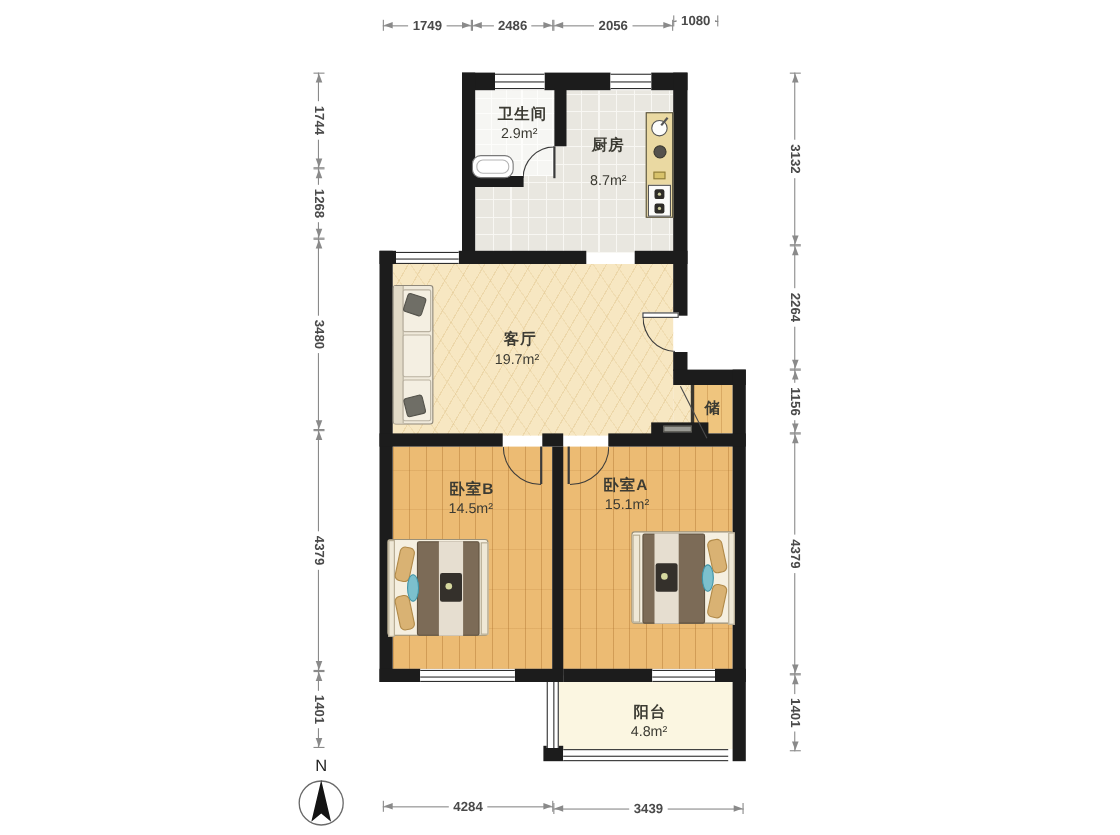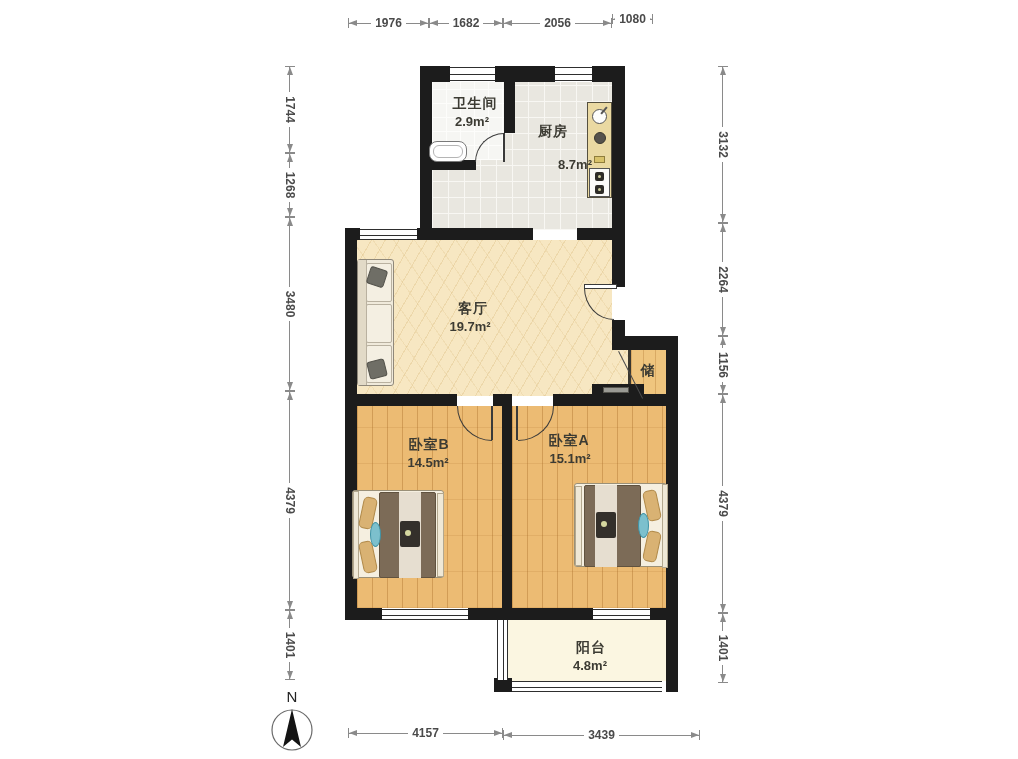--- a/index.html
+++ b/index.html
@@ -32,21 +32,21 @@
   
   .arc{position:absolute;border:0 solid #3a3a3a;box-sizing:border-box;}
   .arc.tl{border-top-left-radius:100% 100%;border-top-width:1.5px;border-left-width:1.5px;}
   .arc.bl{border-bottom-left-radius:100% 100%;border-bottom-width:1.5px;border-left-width:1.5px;}
   .arc.br{border-bottom-right-radius:100% 100%;border-bottom-width:1.5px;border-right-width:1.5px;}
   .leaf{position:absolute;background:#3a3a3a;}
   .leafbox{position:absolute;background:#fff;border:1px solid #3a3a3a;box-sizing:border-box;}
   .diag{position:absolute;height:1px;background:#4a4a4a;transform-origin:0 0;}
   
   .rname{position:absolute;transform:translate(-50%,-50%);font-size:14px;font-weight:700;color:var(--text,#3c3b33);white-space:nowrap;letter-spacing:1px;}
-  .rarea{position:absolute;transform:translate(-50%,-50%);font-size:13px;font-weight:700;color:var(--text,#3c3b33);white-space:nowrap;}
+  .rarea{position:absolute;transform:translate(-50%,-50%);font-size:13px;font-weight:400;color:var(--text,#3c3b33);white-space:nowrap;}
   
   .dim{position:absolute;height:14px;display:flex;align-items:center;justify-content:center;}
   .dim .ln{position:absolute;left:0;right:0;top:6.5px;height:1px;background:var(--dim-line,#8a8a8a);}
   .dim .tk{position:absolute;top:2px;width:1px;height:10px;background:var(--dim-line,#8a8a8a);}
   .dim .tk.l{left:0}.dim .tk.r{right:0}
   .dim .ah{position:absolute;top:4px;width:0;height:0;border-top:3px solid transparent;border-bottom:3px solid transparent;}
   .dim .ah.l{left:1px;border-right:8px solid var(--dim-line,#8a8a8a);}
   .dim .ah.r{right:1px;border-left:8px solid var(--dim-line,#8a8a8a);}
   .dim .dlab{position:relative;z-index:1;background:#fff;padding:0 4px;font-size:12px;color:#4a4a4a;line-height:13px;}
   .dim.v{transform-origin:0 0;transform:rotate(90deg);}
@@ -178,21 +178,21 @@
     <div class="pil" style="left:70px;top:6px;width:14px;height:31px;transform:rotate(-12deg)"></div>
     <div class="pil" style="left:70px;top:47px;width:14px;height:31px;transform:rotate(12deg)"></div>
     <div class="teal" style="left:63px;top:29px;width:11px;height:25px"></div>
     <div class="board" style="left:87px;top:0;width:6px;height:84px"></div>
   </div>
 
   <div class="rname" style="left:475px;top:104px">卫生间</div>
   <div class="rarea" style="left:472px;top:121px">2.9m²</div>
 
   <div class="rname" style="left:553px;top:132px">厨房</div>
-  <div class="rarea" style="left:575px;top:164px">8.7m²</div>
+  <div class="rarea" style="left:553px;top:164px">8.7m²</div>
 
   <div class="rname" style="left:473px;top:309px">客厅</div>
   <div class="rarea" style="left:470px;top:326px">19.7m²</div>
 
   <div class="rname" style="left:648px;top:371px">储</div>
 
   <div class="rname" style="left:429px;top:445px">卧室B</div>
   <div class="rarea" style="left:428px;top:462px">14.5m²</div>
 
   <div class="rname" style="left:569px;top:441px">卧室A</div>
@@ -200,29 +200,29 @@
 
   <div class="rname" style="left:591px;top:648px">阳台</div>
   <div class="rarea" style="left:590px;top:665px">4.8m²</div>
 
   <div class="dim" style="left:348px;top:16px;width:81px">
     <i class="ln"></i>
       <i class="tk l"></i>
       <i class="tk r"></i>
       <i class="ah l"></i>
       <i class="ah r"></i>
-    <b class="dlab">1976</b>
+    <b class="dlab">1749</b>
     </div>
   <div class="dim" style="left:429px;top:16px;width:74px">
     <i class="ln"></i>
       <i class="tk l"></i>
       <i class="tk r"></i>
       <i class="ah l"></i>
       <i class="ah r"></i>
-    <b class="dlab">1682</b>
+    <b class="dlab">2486</b>
     </div>
   <div class="dim" style="left:503px;top:16px;width:109px">
     <i class="ln"></i>
       <i class="tk l"></i>
       <i class="tk r"></i>
       <i class="ah l"></i>
       <i class="ah r"></i>
     <b class="dlab">2056</b>
     </div>
   <div class="dim" style="left:612px;top:12px;width:41px">
@@ -233,23 +233,23 @@
       <i class="ah r"></i>
     <b class="dlab">1080</b>
     </div>
 
   <div class="dim" style="left:348px;top:726px;width:155px">
     <i class="ln"></i>
       <i class="tk l"></i>
       <i class="tk r"></i>
       <i class="ah l"></i>
       <i class="ah r"></i>
-    <b class="dlab">4157</b>
-    </div>
-  <div class="dim" style="left:503px;top:728px;width:197px">
+    <b class="dlab">4284</b>
+    </div>
+  <div class="dim" style="left:503px;top:728px;width:173px">
     <i class="ln"></i>
       <i class="tk l"></i>
       <i class="tk r"></i>
       <i class="ah l"></i>
       <i class="ah r"></i>
     <b class="dlab">3439</b>
     </div>
 
   <div class="dim v" style="left:297px;top:66px;width:87px">
     <i class="ln"></i>

